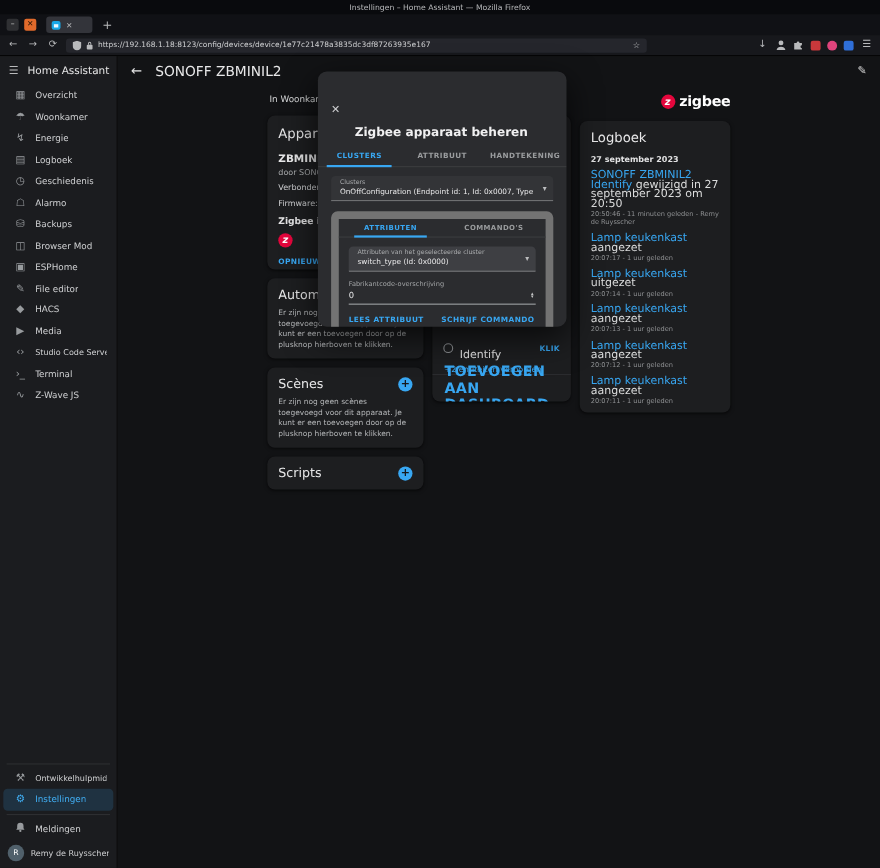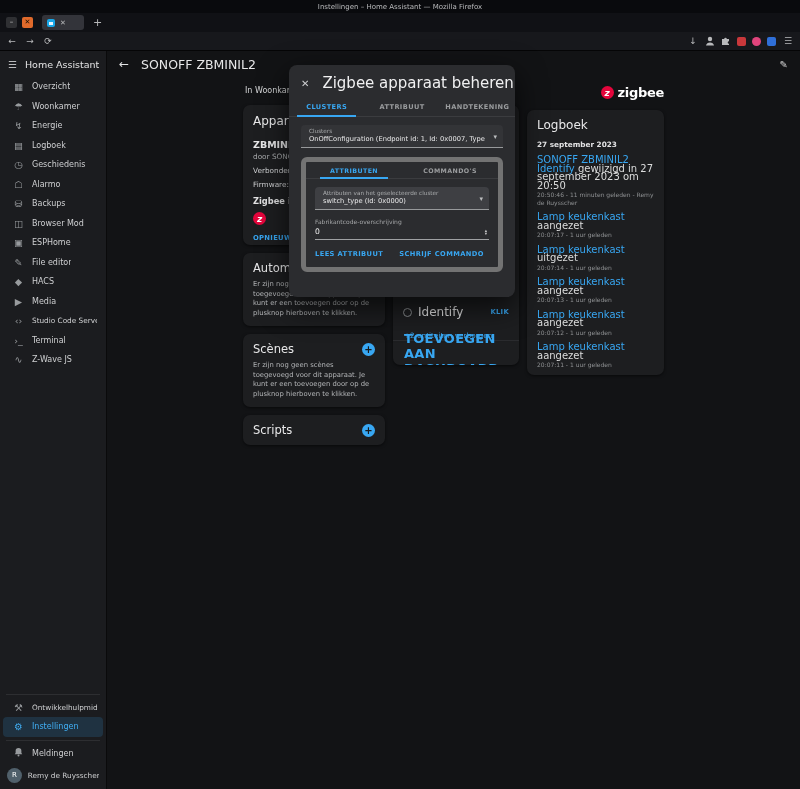--- a/index.html
+++ b/index.html
@@ -82,21 +82,21 @@
     color:#38a7f2;white-space:nowrap;}
   .empty-card{padding:8px 10px;margin-top:8px;}
   .empty-card .hd{display:flex;align-items:center;}
   .empty-card .ct{font-size:11.5px;color:#e8e8e9;white-space:nowrap;overflow:hidden;flex:1;}
   .pluscirc{width:13px;height:13px;border-radius:50%;background:#38a7f2;color:#17191b;
     display:flex;align-items:center;justify-content:center;font-size:10px;font-weight:700;flex:0 0 13px;}
   .empty-card .tx{margin-top:5px;font-size:6.8px;line-height:9.5px;color:#b4b6b8;}
   .entities-card{position:absolute;left:286px;top:54px;width:126px;height:260px;}
   .identify-row{position:absolute;left:10px;right:10px;top:200px;display:flex;align-items:center;gap:6px;}
   .identify-row .eic{width:9px;height:9px;border:1px solid #8d9093;border-radius:50%;flex:0 0 9px;}
-  .identify-row .el{font-size:12px;color:#e3e3e4;flex:1;}
+  .identify-row .el{font-size:10px;color:#e3e3e4;flex:1;margin-top:12px;}
   .identify-row .ea{font-size:6.8px;font-weight:700;letter-spacing:.3px;color:#38a7f2;}
   .hidden-note{position:absolute;left:11px;top:226px;font-size:7.3px;color:#38a7f2;}
   .card-footer{position:absolute;left:0;right:0;bottom:0;height:25px;border-top:1px solid #2b2c2f;
     display:flex;align-items:center;padding:0 11px;}
   .card-footer .fa{font-size:13px;font-weight:700;letter-spacing:.3px;color:#38a7f2;}
   .col3{position:absolute;left:420px;top:33px;width:137px;}
   .brand{display:flex;align-items:center;justify-content:flex-end;gap:4px;height:17px;}
   .brand .bt{font-size:13px;font-weight:700;color:#fff;letter-spacing:-.3px;}
   .logbook{margin-top:9px;padding:8px 10px 6px;min-height:188px;}
   .logbook .ct{font-size:12px;color:#e8e8e9;}
@@ -104,34 +104,34 @@
   .lb-entry{margin-top:7px;}
   .lb-entry .line{font-size:10px;line-height:8.5px;color:#dcdddd;}
   .lb-entry .ent{color:#38a7f2;}
   .lb-entry .meta{margin-top:1px;font-size:6px;color:#8f9193;line-height:7.5px;}
 
   
   .dialog{position:absolute;left:289px;top:65px;width:226px;height:232px;background:#2b2c2f;
     border-radius:8px;box-shadow:0 10px 30px rgba(0,0,0,.7);z-index:20;overflow:hidden;}
   .dlg-header{display:flex;align-items:center;padding:9px 12px 5px;gap:13px;}
   .dlg-header .x{font-size:10px;color:#cfd0d2;}
-  .dlg-header .dt{font-size:15px;font-weight:400;color:#f0f0f1;white-space:nowrap;}
+  .dlg-header .dt{font-size:11px;font-weight:700;color:#f0f0f1;white-space:nowrap;margin-top:40px;}
   .dlg-tabs{display:flex;height:20px;border-bottom:1px solid #3b3c3f;}
   .dlg-tab{flex:1;display:flex;align-items:center;justify-content:center;position:relative;
     font-size:6.6px;font-weight:700;letter-spacing:.4px;color:#9a9c9e;}
   .dlg-tab.active{color:#38a7f2;}
   .dlg-tab.active:after{content:"";position:absolute;left:8px;right:8px;bottom:-1px;height:2px;background:#38a7f2;}
   .dlg-body{padding:8px 12px 10px;}
   .selfield{position:relative;background:#333437;border-radius:4px 4px 0 0;
     border-bottom:1px solid #97999b;padding:3px 18px 4px 8px;}
   .selfield .sl{font-size:5.7px;color:#a9abad;white-space:nowrap;}
   .selfield .sv{font-size:6.7px;color:#e9e9ea;white-space:nowrap;overflow:hidden;margin-top:1px;}
   .selfield .caret{position:absolute;right:6px;top:50%;transform:translateY(-42%);
     font-size:7px;color:#bcbdbf;}
-  .panel{margin-top:9px;border:5px solid #737373;border-radius:6px;padding:0 9px 9px;}
+  .panel{margin-top:9px;border:7px solid #737373;border-radius:6px;padding:0 9px 9px;}
   .panel-tabs{display:flex;height:17px;border-bottom:1px solid #3b3c3f;margin:0 -9px;}
   .panel-tab{flex:1;display:flex;align-items:center;justify-content:center;position:relative;
     font-size:6.3px;font-weight:700;letter-spacing:.4px;color:#9a9c9e;}
   .panel-tab.active{color:#38a7f2;}
   .panel-tab.active:after{content:"";position:absolute;left:14px;right:14px;bottom:-1px;height:2px;background:#38a7f2;}
   .panel .selfield{margin-top:8px;background:#3e3f43;}
   .tfield{margin-top:8px;border-bottom:1px solid #9fa1a3;padding:0 0 3px;position:relative;}
   .tfield .tl{font-size:6px;color:#a2a4a6;}
   .tfield .tv{font-size:7.6px;color:#ededee;margin-top:2px;}
   .spinner{position:absolute;right:2px;bottom:3px;display:flex;flex-direction:column;
@@ -156,20 +156,31 @@
       <span class="favicon"></span>
       <span class="x">✕</span>
     </div>
     <span class="newtab">+</span>
   </div>
 
   <div class="navbar">
     <span class="navic">←</span>
     <span class="navic">→</span>
     <span class="navic">⟳</span>
+    <div class="urlbar">
+      <svg class="ic" width="8" height="9" viewBox="0 0 8 9">
+          <path d="M4 0l4 1.5v3C8 6.8 6.3 8.3 4 9 1.7 8.3 0 6.8 0 4.5v-3z"></path>
+        </svg>
+      <svg class="ic" width="7" height="9" viewBox="0 0 8 10">
+          <rect x="1" y="4" width="6" height="5" rx="1"></rect>
+          <path d="M2.3 4V2.7a1.7 1.7 0 0 1 3.4 0V4h-1V2.7a.7.7 0 0 0-1.4 0V4z"></path>
+        </svg>
+      <span class="url">https://192.168.1.18:8123/config/devices/device/1e77c21478a3835dc3df87263935e167</span>
+      <span class="star">☆</span>
+    </div>
     <div class="navright">
       <span class="navic">↓</span>
       <svg class="ic" width="10" height="10" viewBox="0 0 10 10">
           <circle cx="5" cy="3" r="2.2"></circle>
           <path d="M1 9.5c.4-2 2-3 4-3s3.6 1 4 3z"></path>
         </svg>
       <svg class="ic" width="10" height="10" viewBox="0 0 10 10">
           <path d="M1 3h2.2a1.3 1.3 0 1 1 2.6 0H8v2.2a1.3 1.3 0 1 0 0 2.6V9H1z"></path>
         </svg>
       <span class="extdot red"></span>

